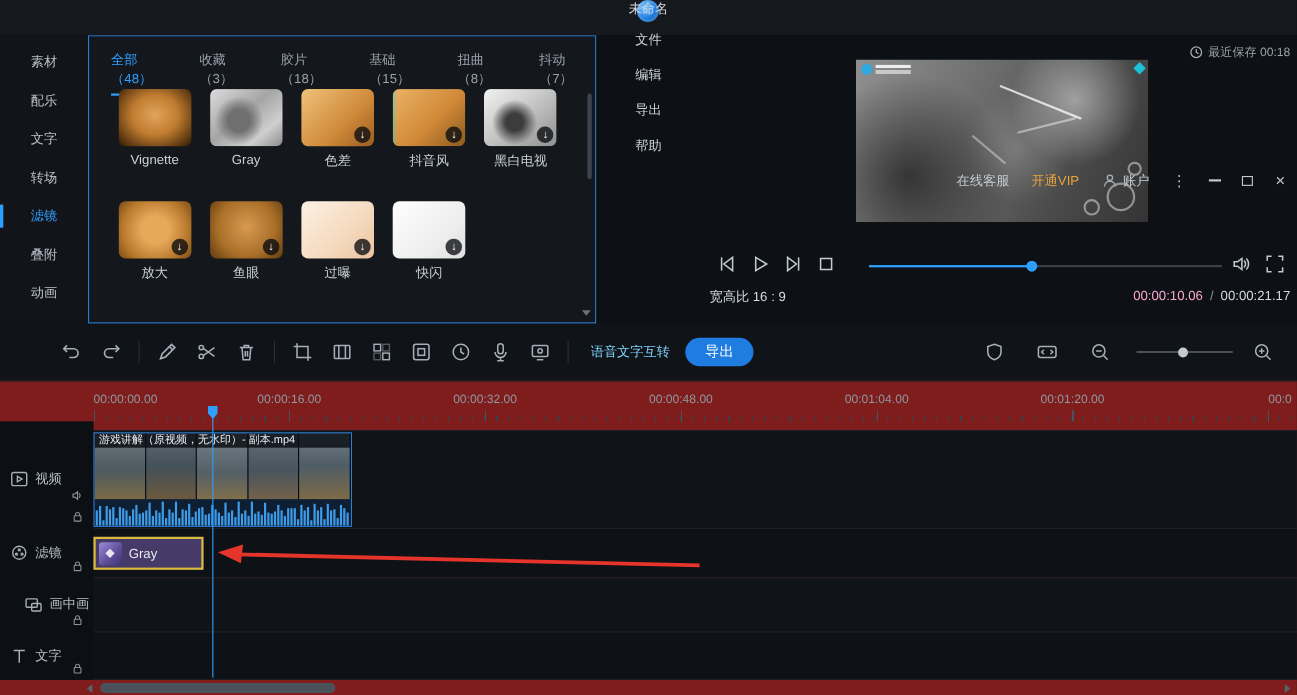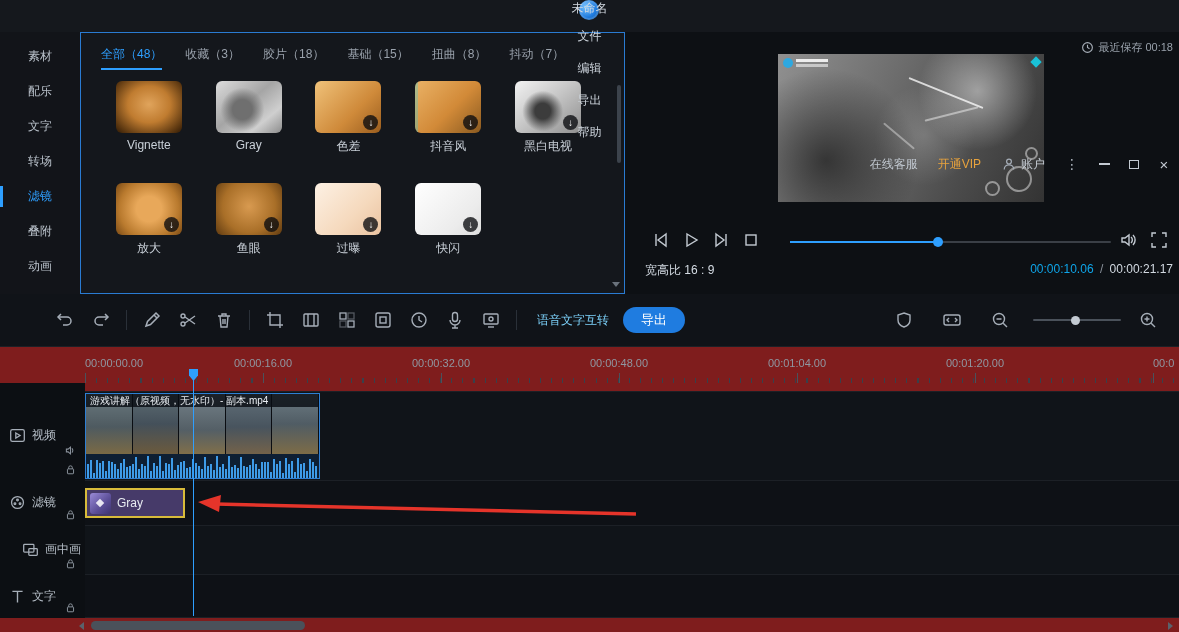--- a/index.html
+++ b/index.html
@@ -32,21 +32,21 @@
 
   
   .sidebar { position:absolute; top:32px; left:0; width:80px; height:262px; background:#121419; }
   .side-item { height:35px; margin-top:0; display:flex; align-items:center; justify-content:center;
                color:#b9c1ca; position:relative; }
   .sidebar { padding-top:7px; }
   .side-item.active { color:#2e9fff; }
   .side-item.active::before { content:""; position:absolute; left:0; top:7px; bottom:7px; width:3px; background:#2e9fff; }
 
   
-  .filter-panel { position:absolute; top:32px; left:80px; width:545px; height:262px;
+  .filter-panel { position:absolute; top:32px; left:80px; width:462px; height:262px;
                   background:#14171c; border:1px solid #2a7bd2; z-index:5; }
   .tabs { display:flex; gap:23px; padding:13px 0 0 20px; color:#9aa2ac; }
   .tab { padding-bottom:5px; cursor:default; }
   .tab.active { color:#2e9fff; border-bottom:2px solid #2e9fff; }
   .fgrid { position:absolute; top:48px; left:18px; right:26px; display:grid;
            grid-template-columns:repeat(5,1fr); row-gap:28px; justify-items:center; }
   .fcard { width:80px; text-align:center; }
   .fthumb { width:66px; height:52px; border-radius:6px; margin:0 auto; position:relative; }
   .flabel { margin-top:5px; color:#c9d0d8; font-size:12px; white-space:nowrap; }
   .dl { position:absolute; right:3px; bottom:3px; width:15px; height:15px; border-radius:50%;
@@ -92,21 +92,21 @@
   .g-diamond { position:absolute; top:4px; right:4px; width:8px; height:8px; background:#19c2d8; transform:rotate(45deg); }
   .pv-controls { position:absolute; top:196px; left:0; right:0; height:30px; }
   .pv-btn { position:absolute; top:2px; width:24px; height:24px; color:#c3cad2; }
   .pv-slider { position:absolute; left:165px; right:68px; top:13px; height:2px; background:#3a3f46; border-radius:1px; }
   .pv-fill { position:absolute; left:0; top:0; bottom:0; width:46%; background:#2e9fff; }
   .pv-knob { position:absolute; left:46%; top:50%; width:10px; height:10px; border-radius:50%;
              background:#2e9fff; transform:translate(-5px,-5px); }
   .pv-row2 { position:absolute; top:228px; left:0; right:0; height:20px; color:#d6dde5; }
   .aspect { position:absolute; left:20px; top:2px; }
   .times { position:absolute; right:6px; top:2px; }
-  .t-cur { color:#0ea5e9;margin-top:33px; }
+  .t-cur { color:#f9a8d4;margin-top:33px; }
   .t-sep { color:#8a929c; padding:0 3px; }
   .t-tot { color:#d2d9e1; }
 
   
   .toolbar { position:absolute; top:294px; left:0; right:0; height:52px; background:#101318;
              display:flex; align-items:center; padding-left:50px; }
   .tb-btn { width:30px; height:30px; margin-right:6px; display:flex; align-items:center; justify-content:center; }
   .tb-div { width:1px; height:20px; background:#2a3038; margin:0 10px 0 4px; }
   .speech { color:#7dd3fc; margin:0 14px 0 10px; white-space:nowrap; }
   .export-btn { min-width:60px; height:26px; padding:0 18px; border:none; border-radius:13px;

